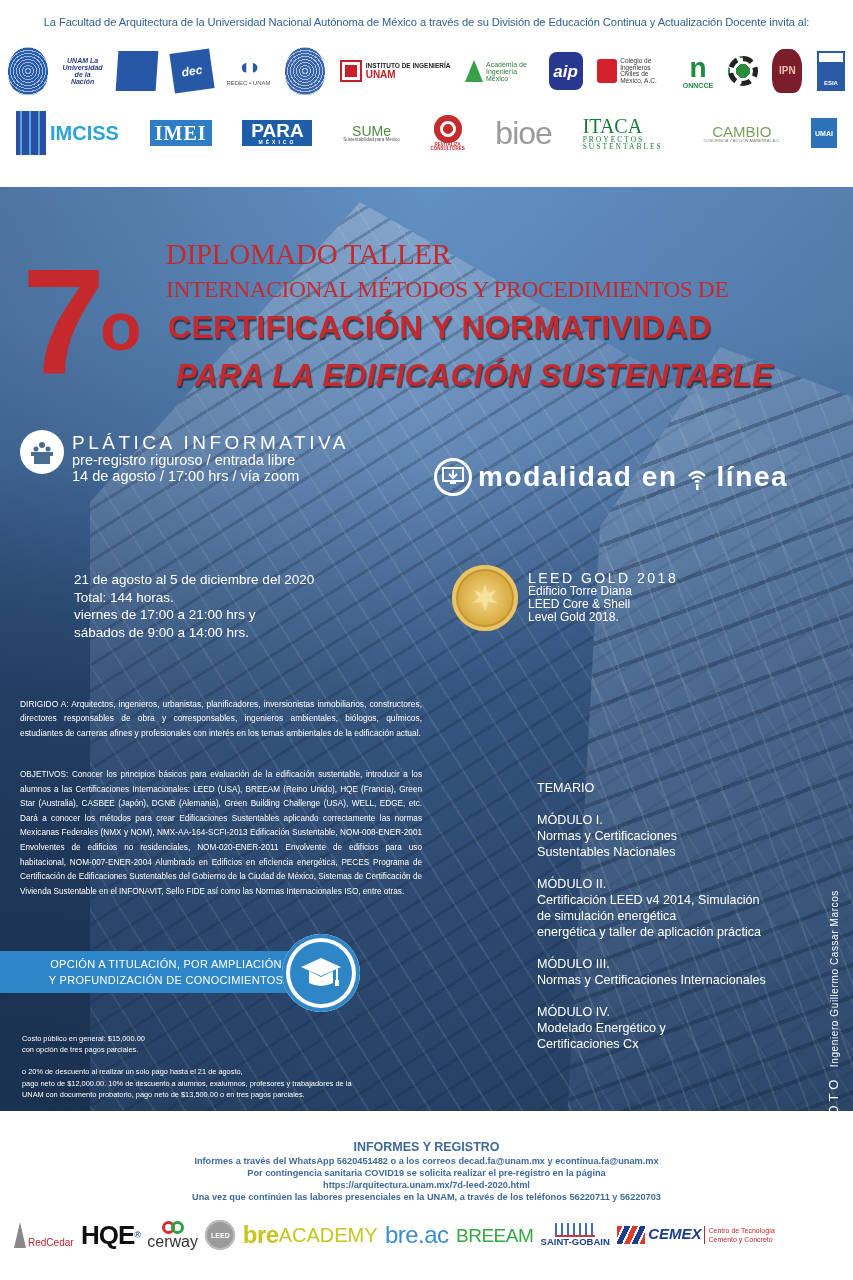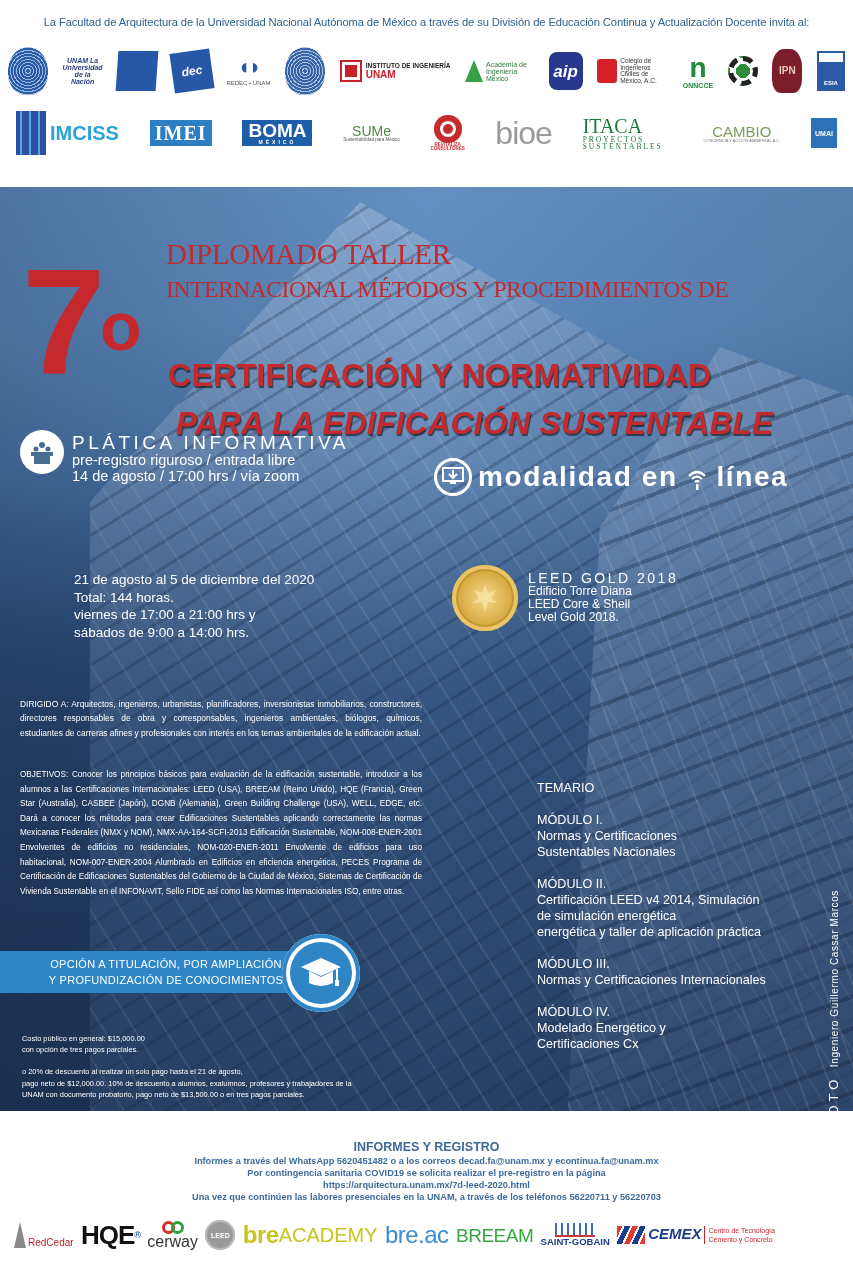--- a/index.html
+++ b/index.html
@@ -85,21 +85,20 @@
   }
   .title-o {
     position: absolute; left: 100px; top: 105px; color: #c42a2d;
     font-size: 68px; font-weight: bold; line-height: 1;
   }
   .title-l1 { position:absolute; left: 166px; top: 51px; color:#c42a2d; font-family:"Liberation Serif", serif; font-size: 29px; letter-spacing: -0.3px; }
   .title-l2 { position:absolute; left: 166px; top: 89px; color:#c42a2d; font-family:"Liberation Serif", serif; font-size: 23.5px; letter-spacing: -0.4px; }
   .title-l3, .title-l4 {
     position:absolute; color:#c42a2d; font-size: 31px; font-weight: bold; letter-spacing: 0.3px;
     text-shadow: 1px 2px 1px rgba(0,0,0,0.55);
-    margin-top: 48px;
   }
   .title-l3 { left: 168px; top: 122px; font-size: 32px; }
   .title-l4 { left: 176px; top: 170px; font-size: 31.5px; font-style: italic; }
 
   .platica { position:absolute; left: 20px; top: 243px; display:flex; gap: 8px; color:#fff; }
   .icon-circle { width: 44px; height: 44px; border-radius: 50%; background:#fff; display:flex; align-items:center; justify-content:center; }
   .platica-head { font-size: 19px; letter-spacing: 3.5px; line-height: 1; margin-top: 3px; }
   .platica-sub { font-size: 14.5px; line-height: 16px; }
 
   .modalidad { position:absolute; left: 434px; top: 271px; display:flex; align-items:center; gap: 6px; color:#fff; }
@@ -212,21 +211,21 @@
   <div class="logo esia">ESIA</div>
 </div>
 
 <div class="logo-row logo-row-2">
   <div class="logo imciss">
     <div class="city"></div>
     <span>IMCISS</span>
   </div>
   <div class="logo imei">IMEI</div>
   <div class="logo boma">
-      <span>BOMA</span>
+      <span>PARA</span>
       <small>MÉXICO</small>
     </div>
   <div class="logo sume">
       <span>SUMe</span>
       <small>Sustentabilidad para México</small>
     </div>
   <div class="logo" style="flex-direction:column;">
     <div class="revitaliza"></div>
     <span style="font-size:4.5px;color:#c52a2d;width:34px;text-align:center;">REVITALIZA CONSULTORES</span>
   </div>

